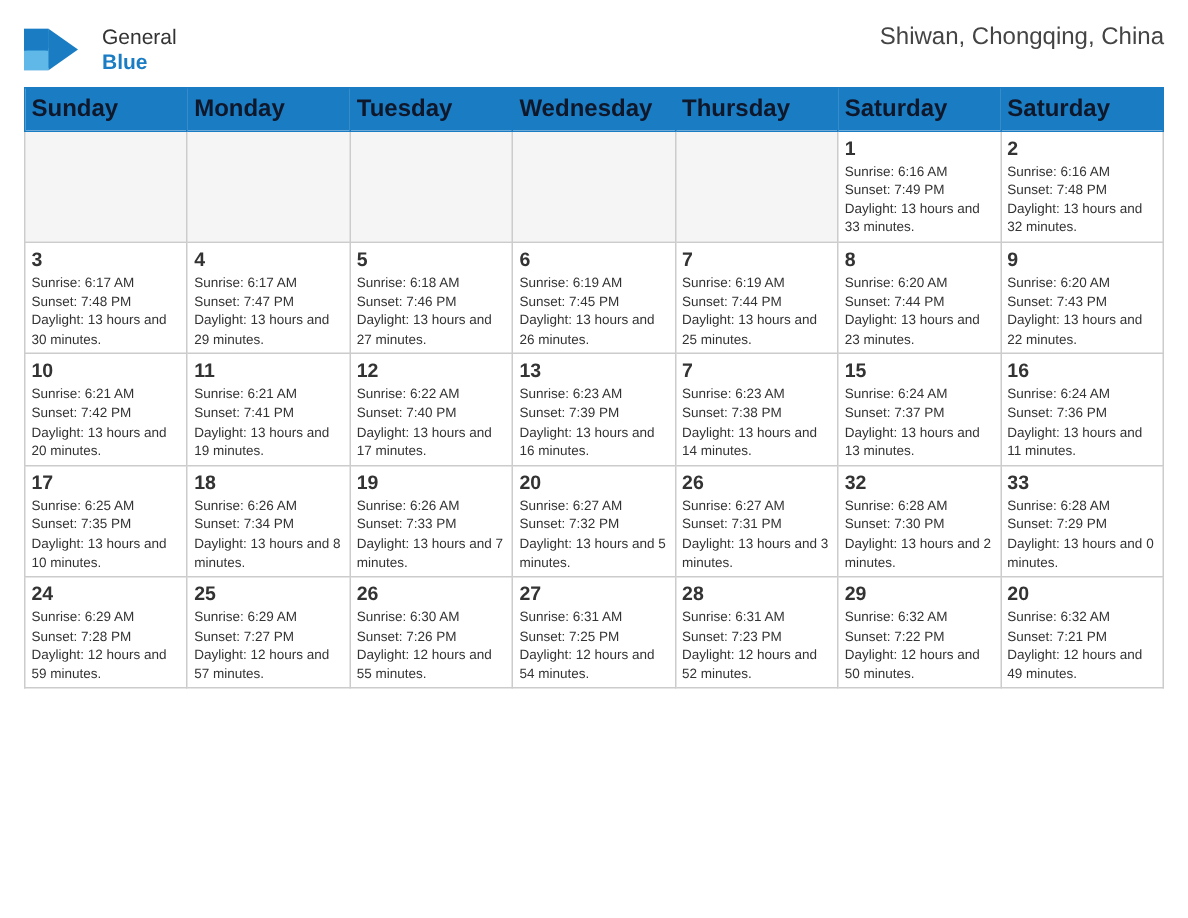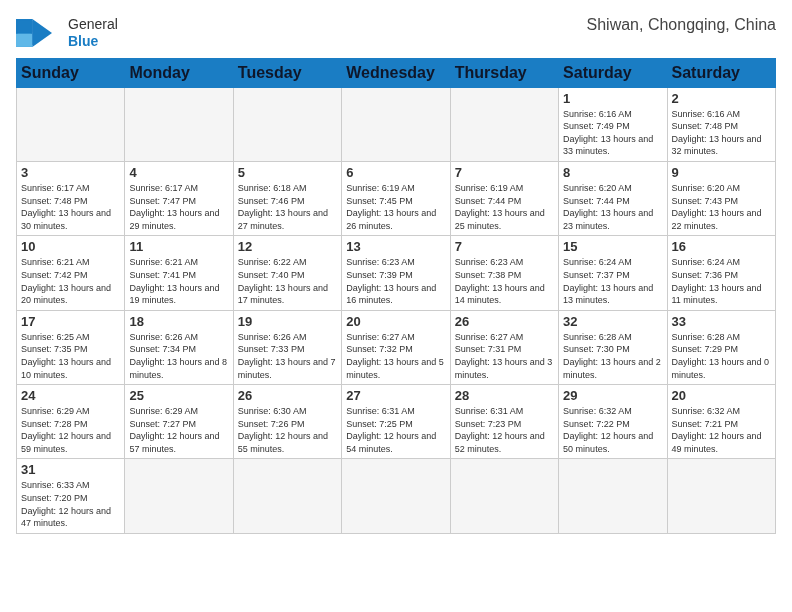--- a/index.html
+++ b/index.html
@@ -249,27 +249,15 @@
           </td>
           <td>
             <span class="day-number">29</span>
             <div class="day-info">Sunrise: 6:32 AM<br>Sunset: 7:22 PM<br>Daylight: 12 hours and 50 minutes.</div>
           </td>
           <td>
             <span class="day-number">20</span>
             <div class="day-info">Sunrise: 6:32 AM<br>Sunset: 7:21 PM<br>Daylight: 12 hours and 49 minutes.</div>
           </td>
         </tr>
-        <tr>
-          <td>
-            <span class="day-number">31</span>
-            <div class="day-info">Sunrise: 6:33 AM<br>Sunset: 7:20 PM<br>Daylight: 12 hours and 47 minutes.</div>
-          </td>
-          <td class="empty"></td>
-          <td class="empty"></td>
-          <td class="empty"></td>
-          <td class="empty"></td>
-          <td class="empty"></td>
-          <td class="empty"></td>
-        </tr>
       </tbody>
   </table>
 </div>
 
 </body></html>

